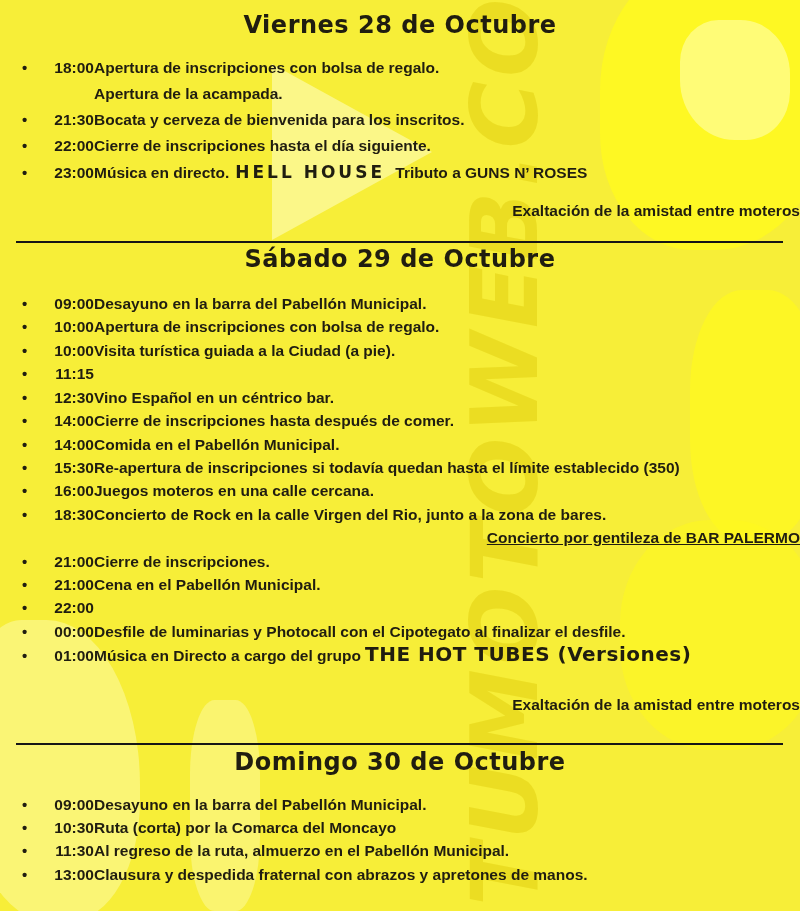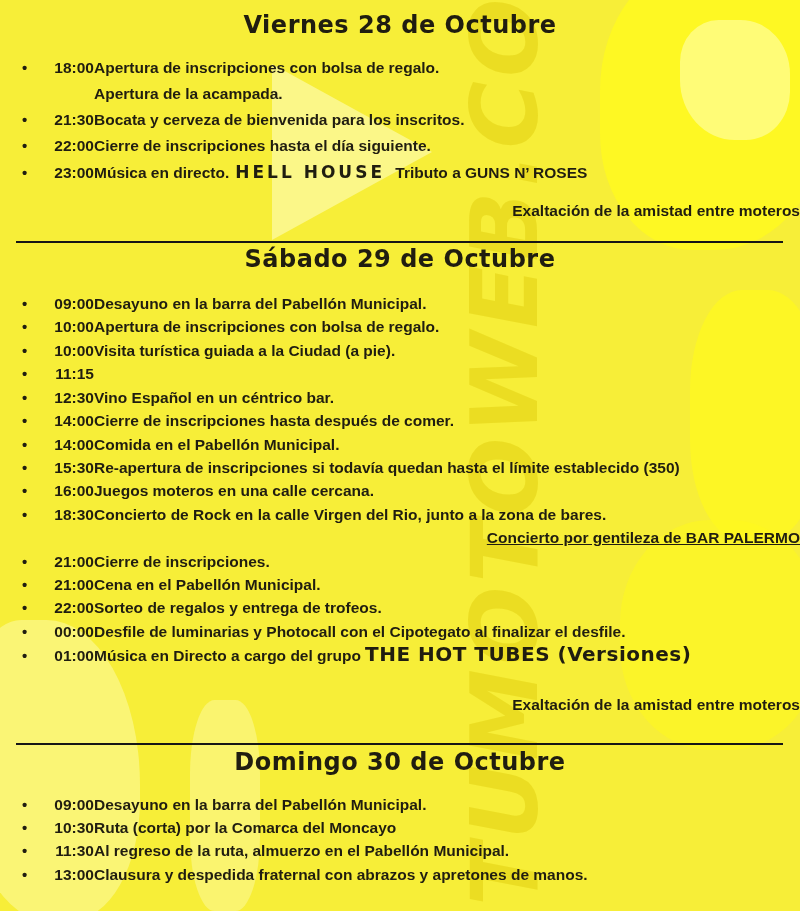--- a/index.html
+++ b/index.html
@@ -186,21 +186,20 @@
           <span class="text"><span>Cierre de inscripciones.</span></span>
         </div>
         <div class="item">
           <span class="bullet">•</span>
           <span class="time">21:00</span>
           <span class="text"><span>Cena en el Pabellón Municipal.</span></span>
         </div>
         <div class="item">
           <span class="bullet">•</span>
           <span class="time">22:00</span>
-          <span class="text"><span>Sorteo de regalos y entrega de trofeos.</span></span>
         </div>
         <div class="item">
           <span class="bullet">•</span>
           <span class="time">00:00</span>
           <span class="text"><span>Desfile de luminarias y Photocall con el Cipotegato al finalizar el desfile.</span></span>
         </div>
         <div class="item">
           <span class="bullet">•</span>
           <span class="time">01:00</span>
           <span class="text"><span>Música en Directo a cargo del grupo</span><span class="deco deco-tubes">THE HOT TUBES (Versiones)</span></span>

